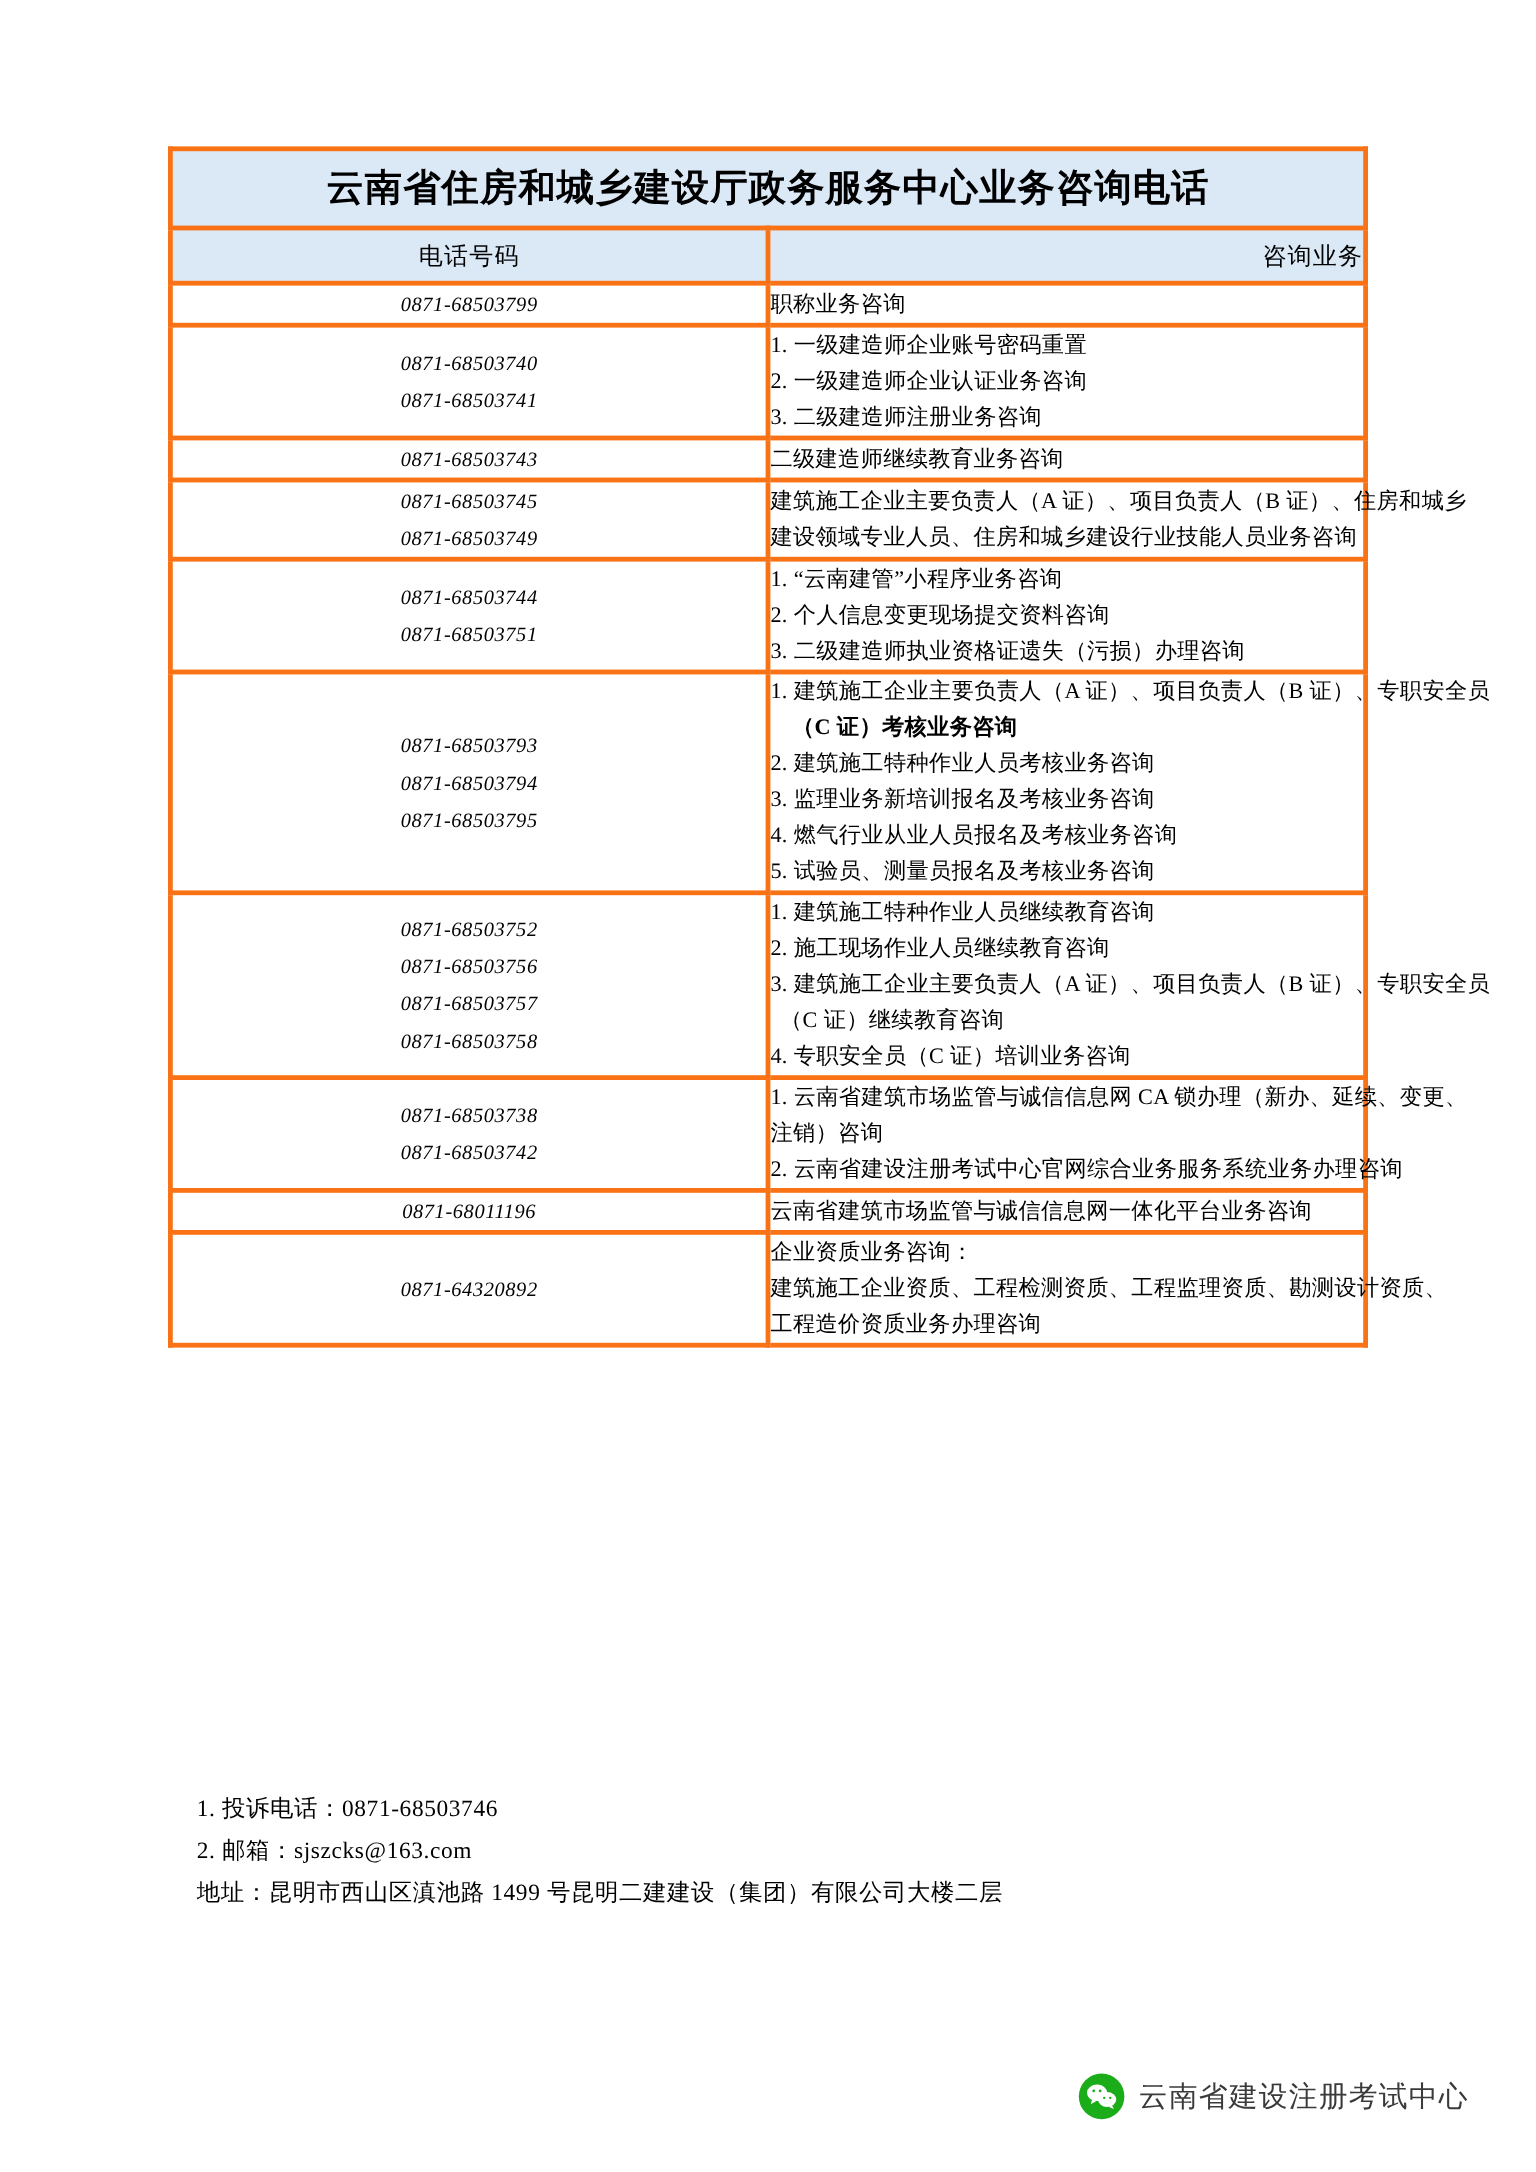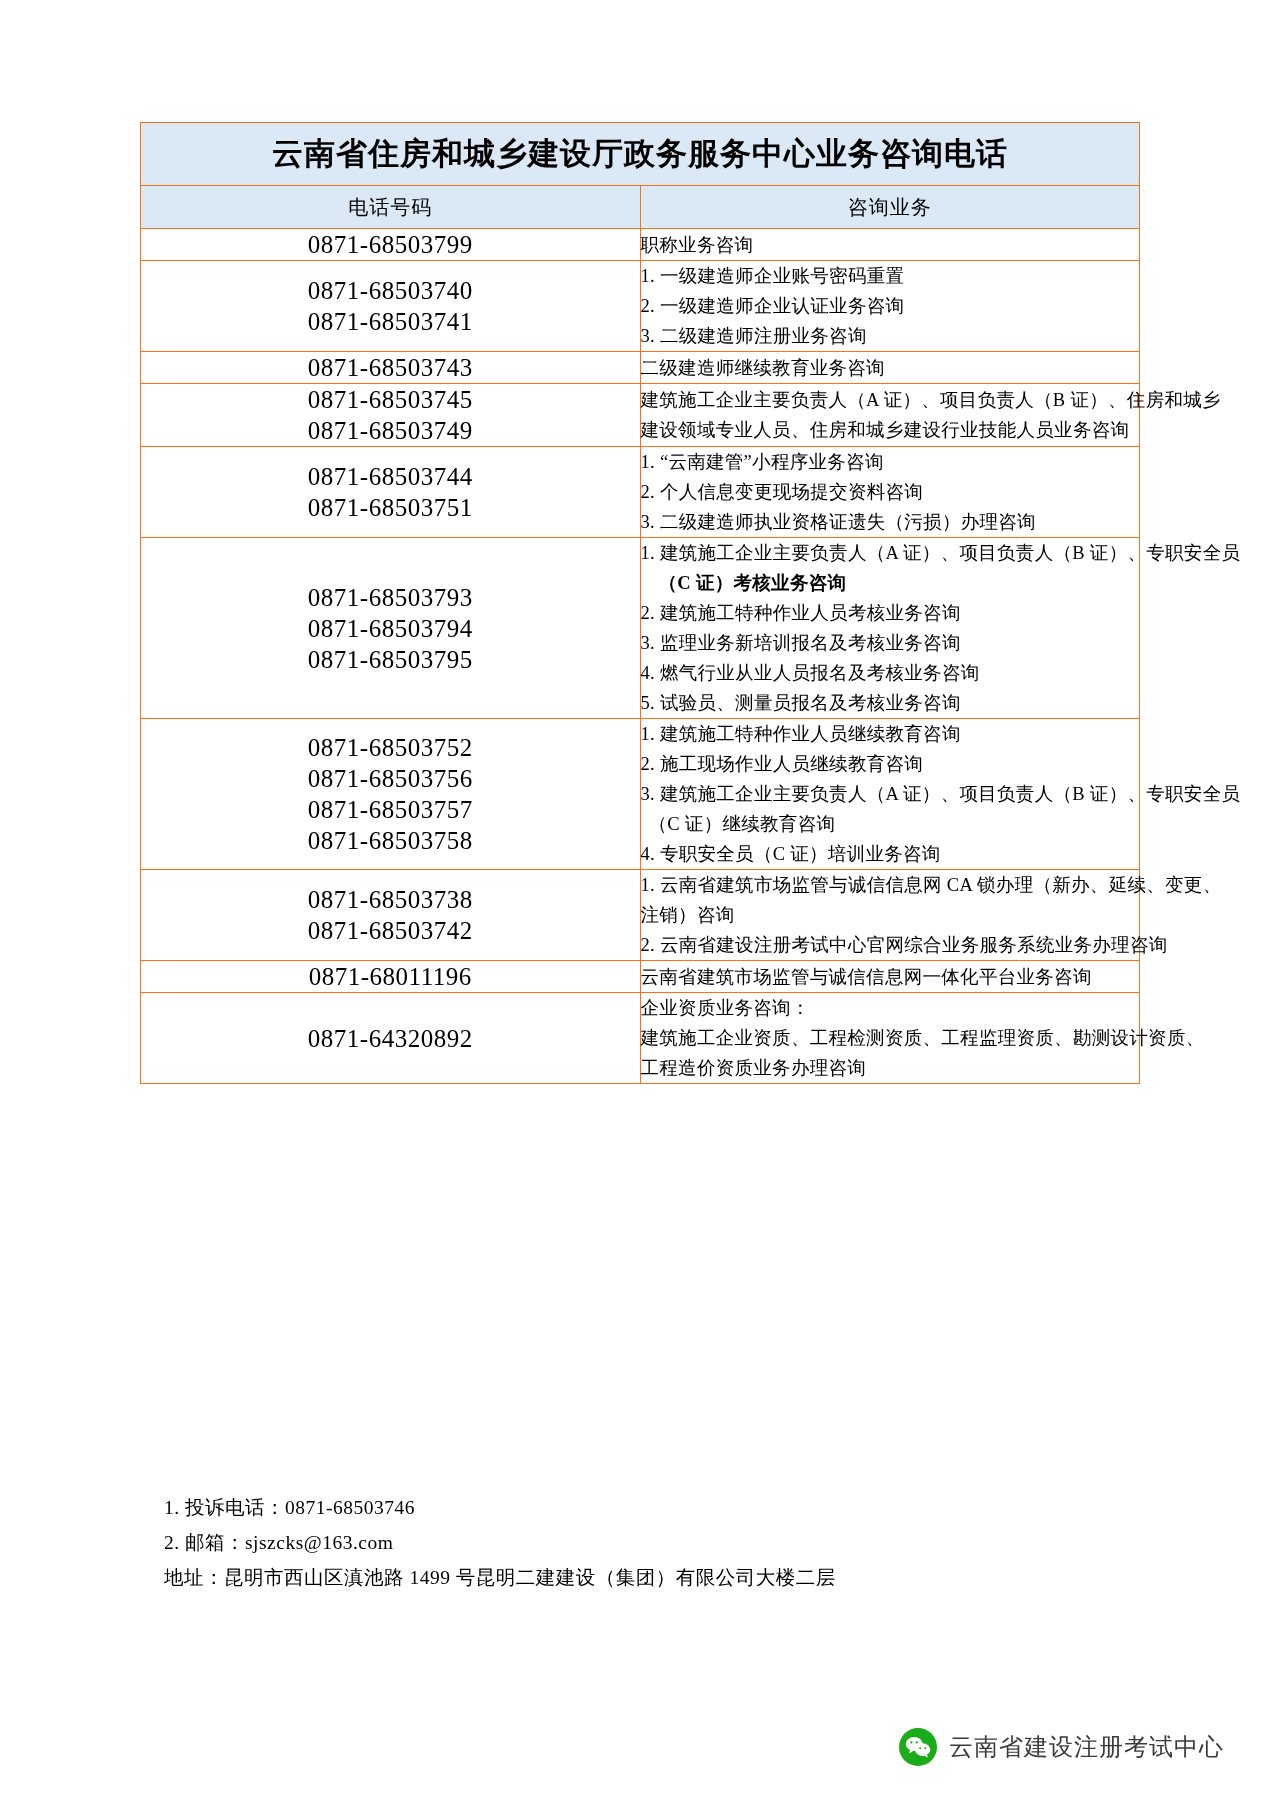--- a/index.html
+++ b/index.html
@@ -24,21 +24,21 @@
   }
   .doc-table {
     position: absolute;
     left: 140px;
     top: 122px;
     width: 1000px;
     border-collapse: collapse;
     table-layout: fixed;
   }
   .doc-table td, .doc-table th {
-    border: 1px solid #f97316;
+    border: 4px solid #f97316;
     padding: 0;
     vertical-align: middle;
   }
   .title-cell {
     background: #dbe8f5;
     text-align: center;
     font-size: 31px;
     font-weight: bold;
     letter-spacing: 1px;
     height: 62px;
@@ -51,28 +51,30 @@
     font-size: 20px;
     font-weight: normal;
     height: 42px;
     letter-spacing: 1px;
   }
   .col-phone {
     width: 228px;
   }
   .col-biz {
     width: 770px;
+    text-align: right;
   }
   .phone-cell {
     text-align: center;
-    font-size: 25px;
+    font-size: 17px;
     line-height: 31px;
     letter-spacing: 0.5px;
     padding: 10px 4px;
     font-family: "Liberation Serif", "DejaVu Serif", serif;
+    font-style: italic;
   }
   .phone-cell div {
     white-space: nowrap;
   }
   .biz-cell {
     text-align: left;
     font-size: 18.5px;
     line-height: 30px;
     padding: 10px 14px 10px 16px;
     letter-spacing: 0.3px;

